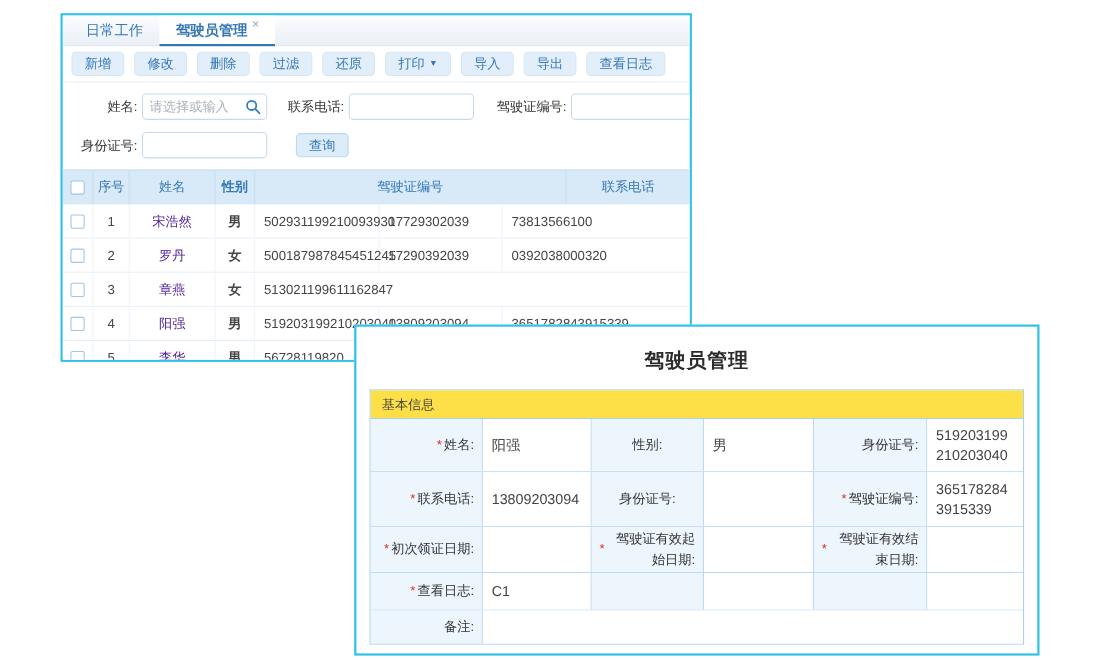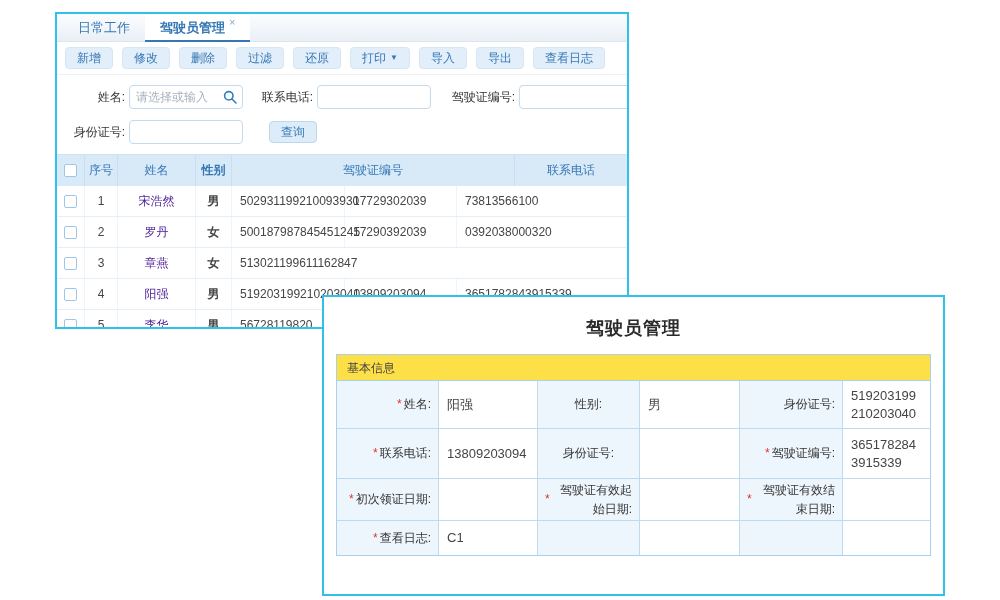--- a/index.html
+++ b/index.html
@@ -282,16 +282,22 @@
           <span class="star">*</span>
             <span>查看日志:</span>
         </div>
         <div class="dcell dvalue w-v1">C1</div>
         <div class="dcell dlabel w-l2"></div>
         <div class="dcell dvalue w-v2"></div>
         <div class="dcell dlabel w-l3"></div>
         <div class="dcell dvalue w-v3"></div>
       </div>
 
+      <div class="drow h5">
+        <div class="dcell dlabel w-l1">
+          <span>备注:</span>
+        </div>
+        <div class="dcell dvalue w-span"></div>
+      </div>
     </div>
   </div>
 
 </div>
 
 </body></html>

